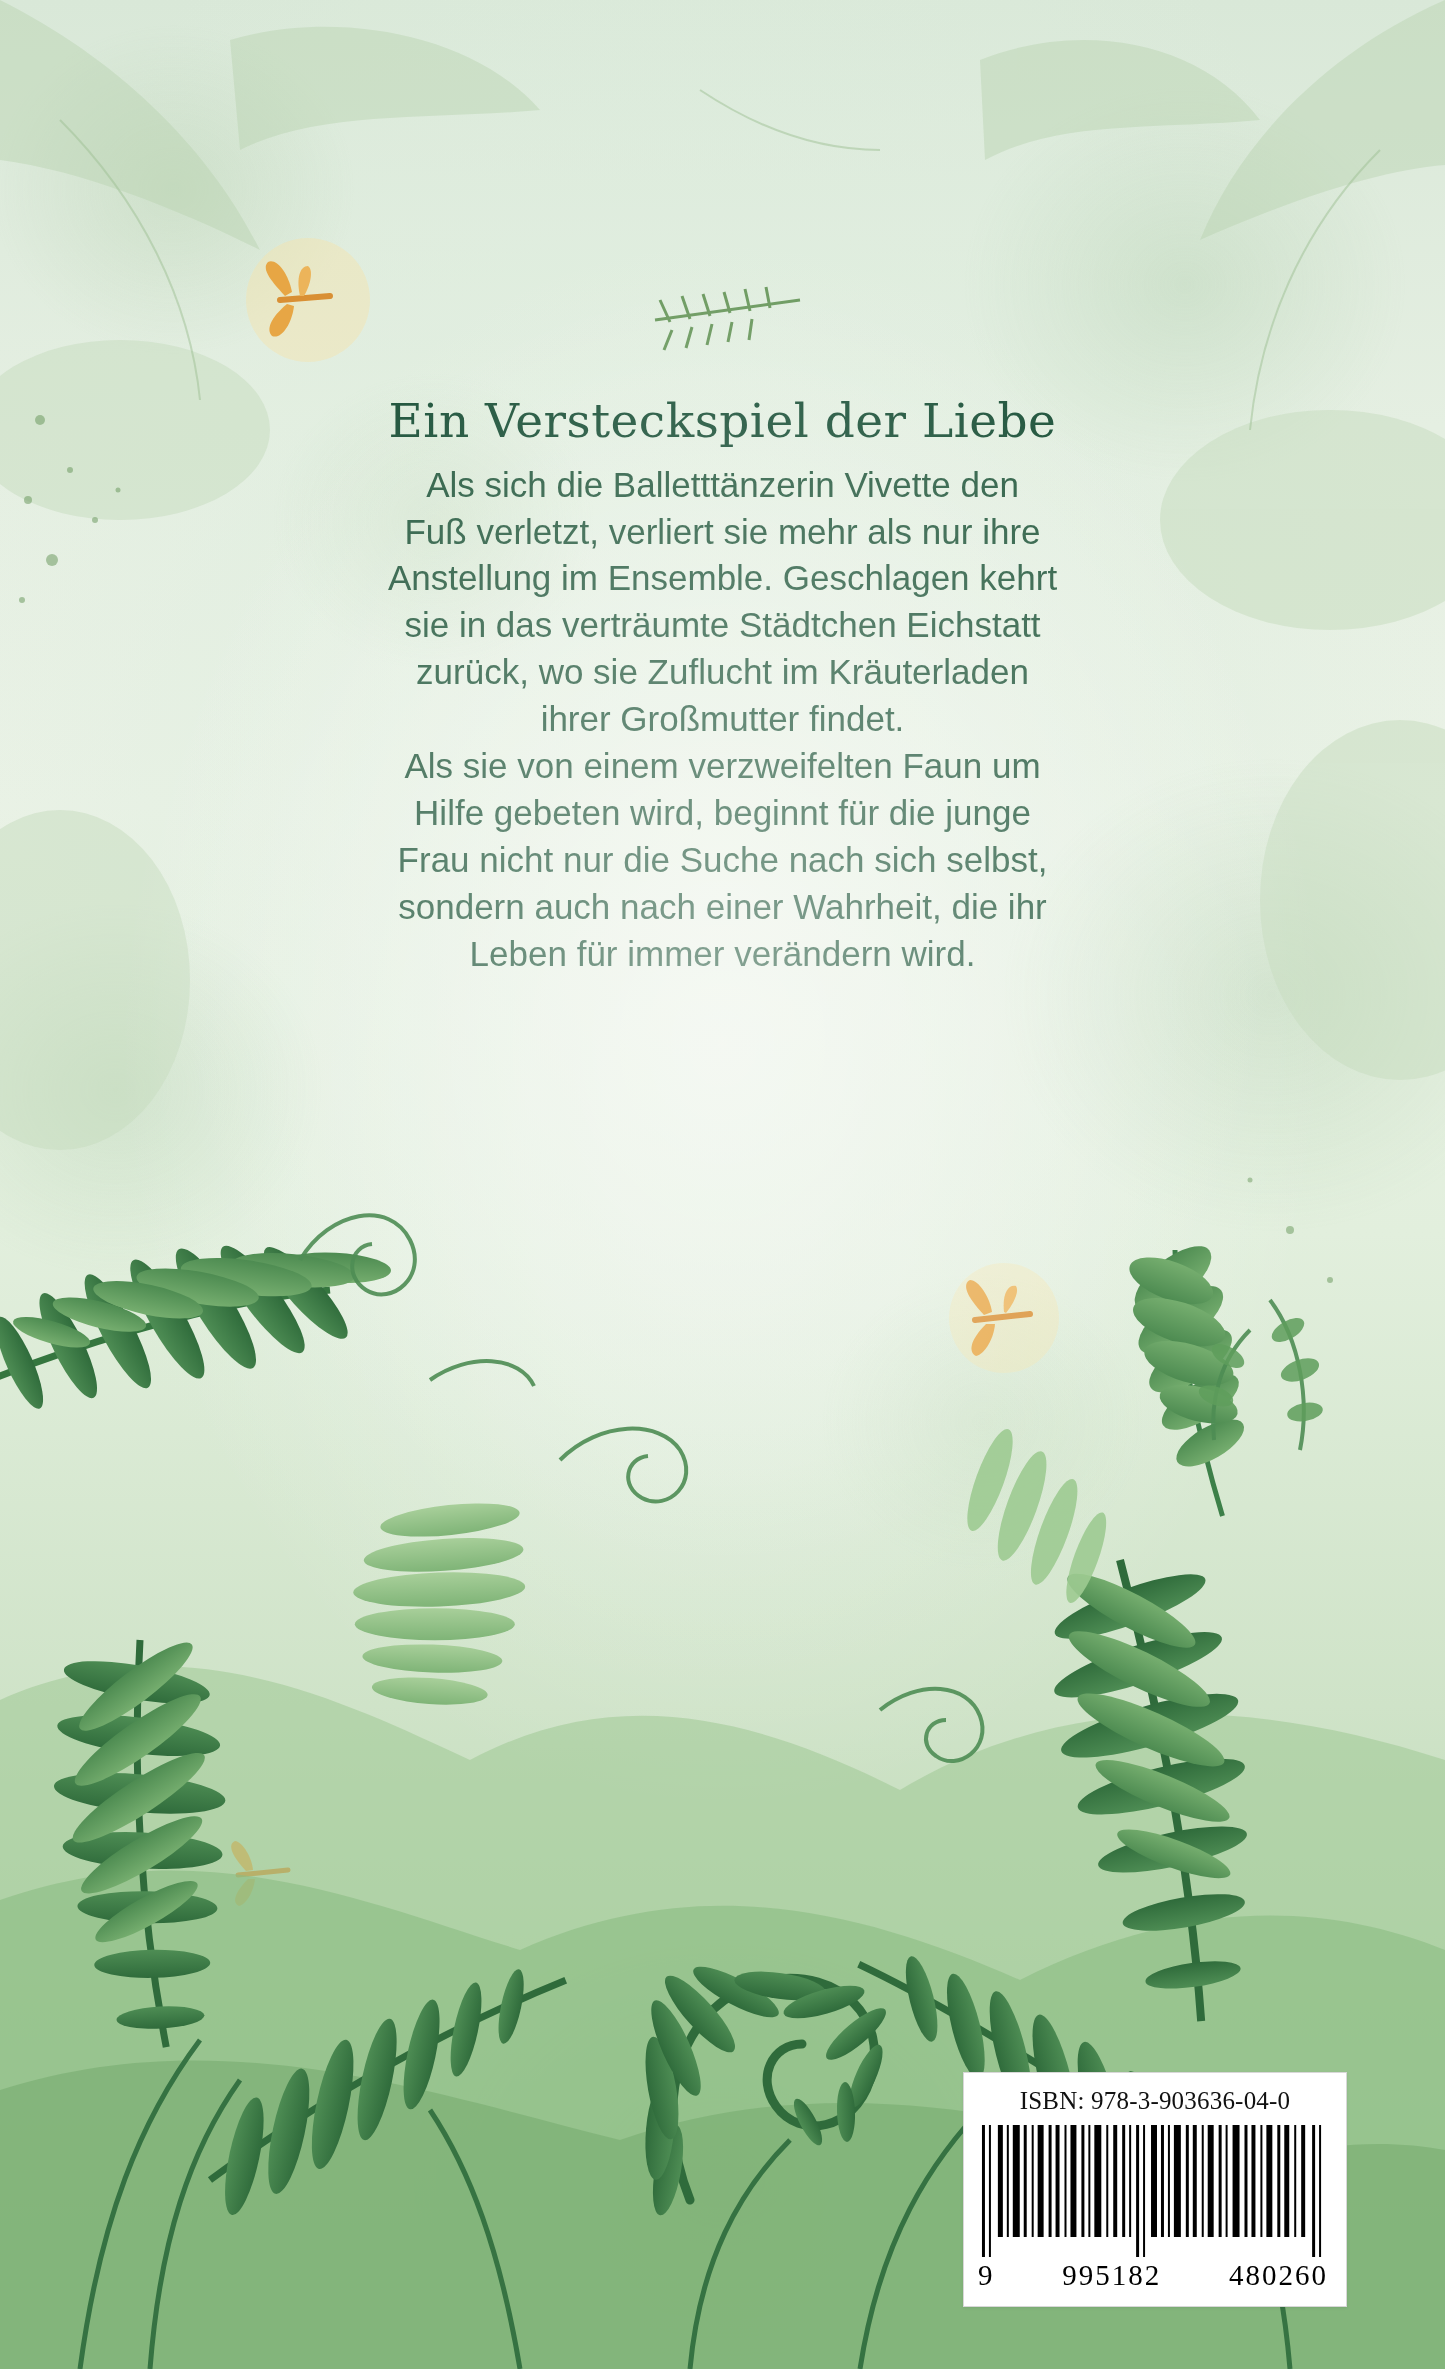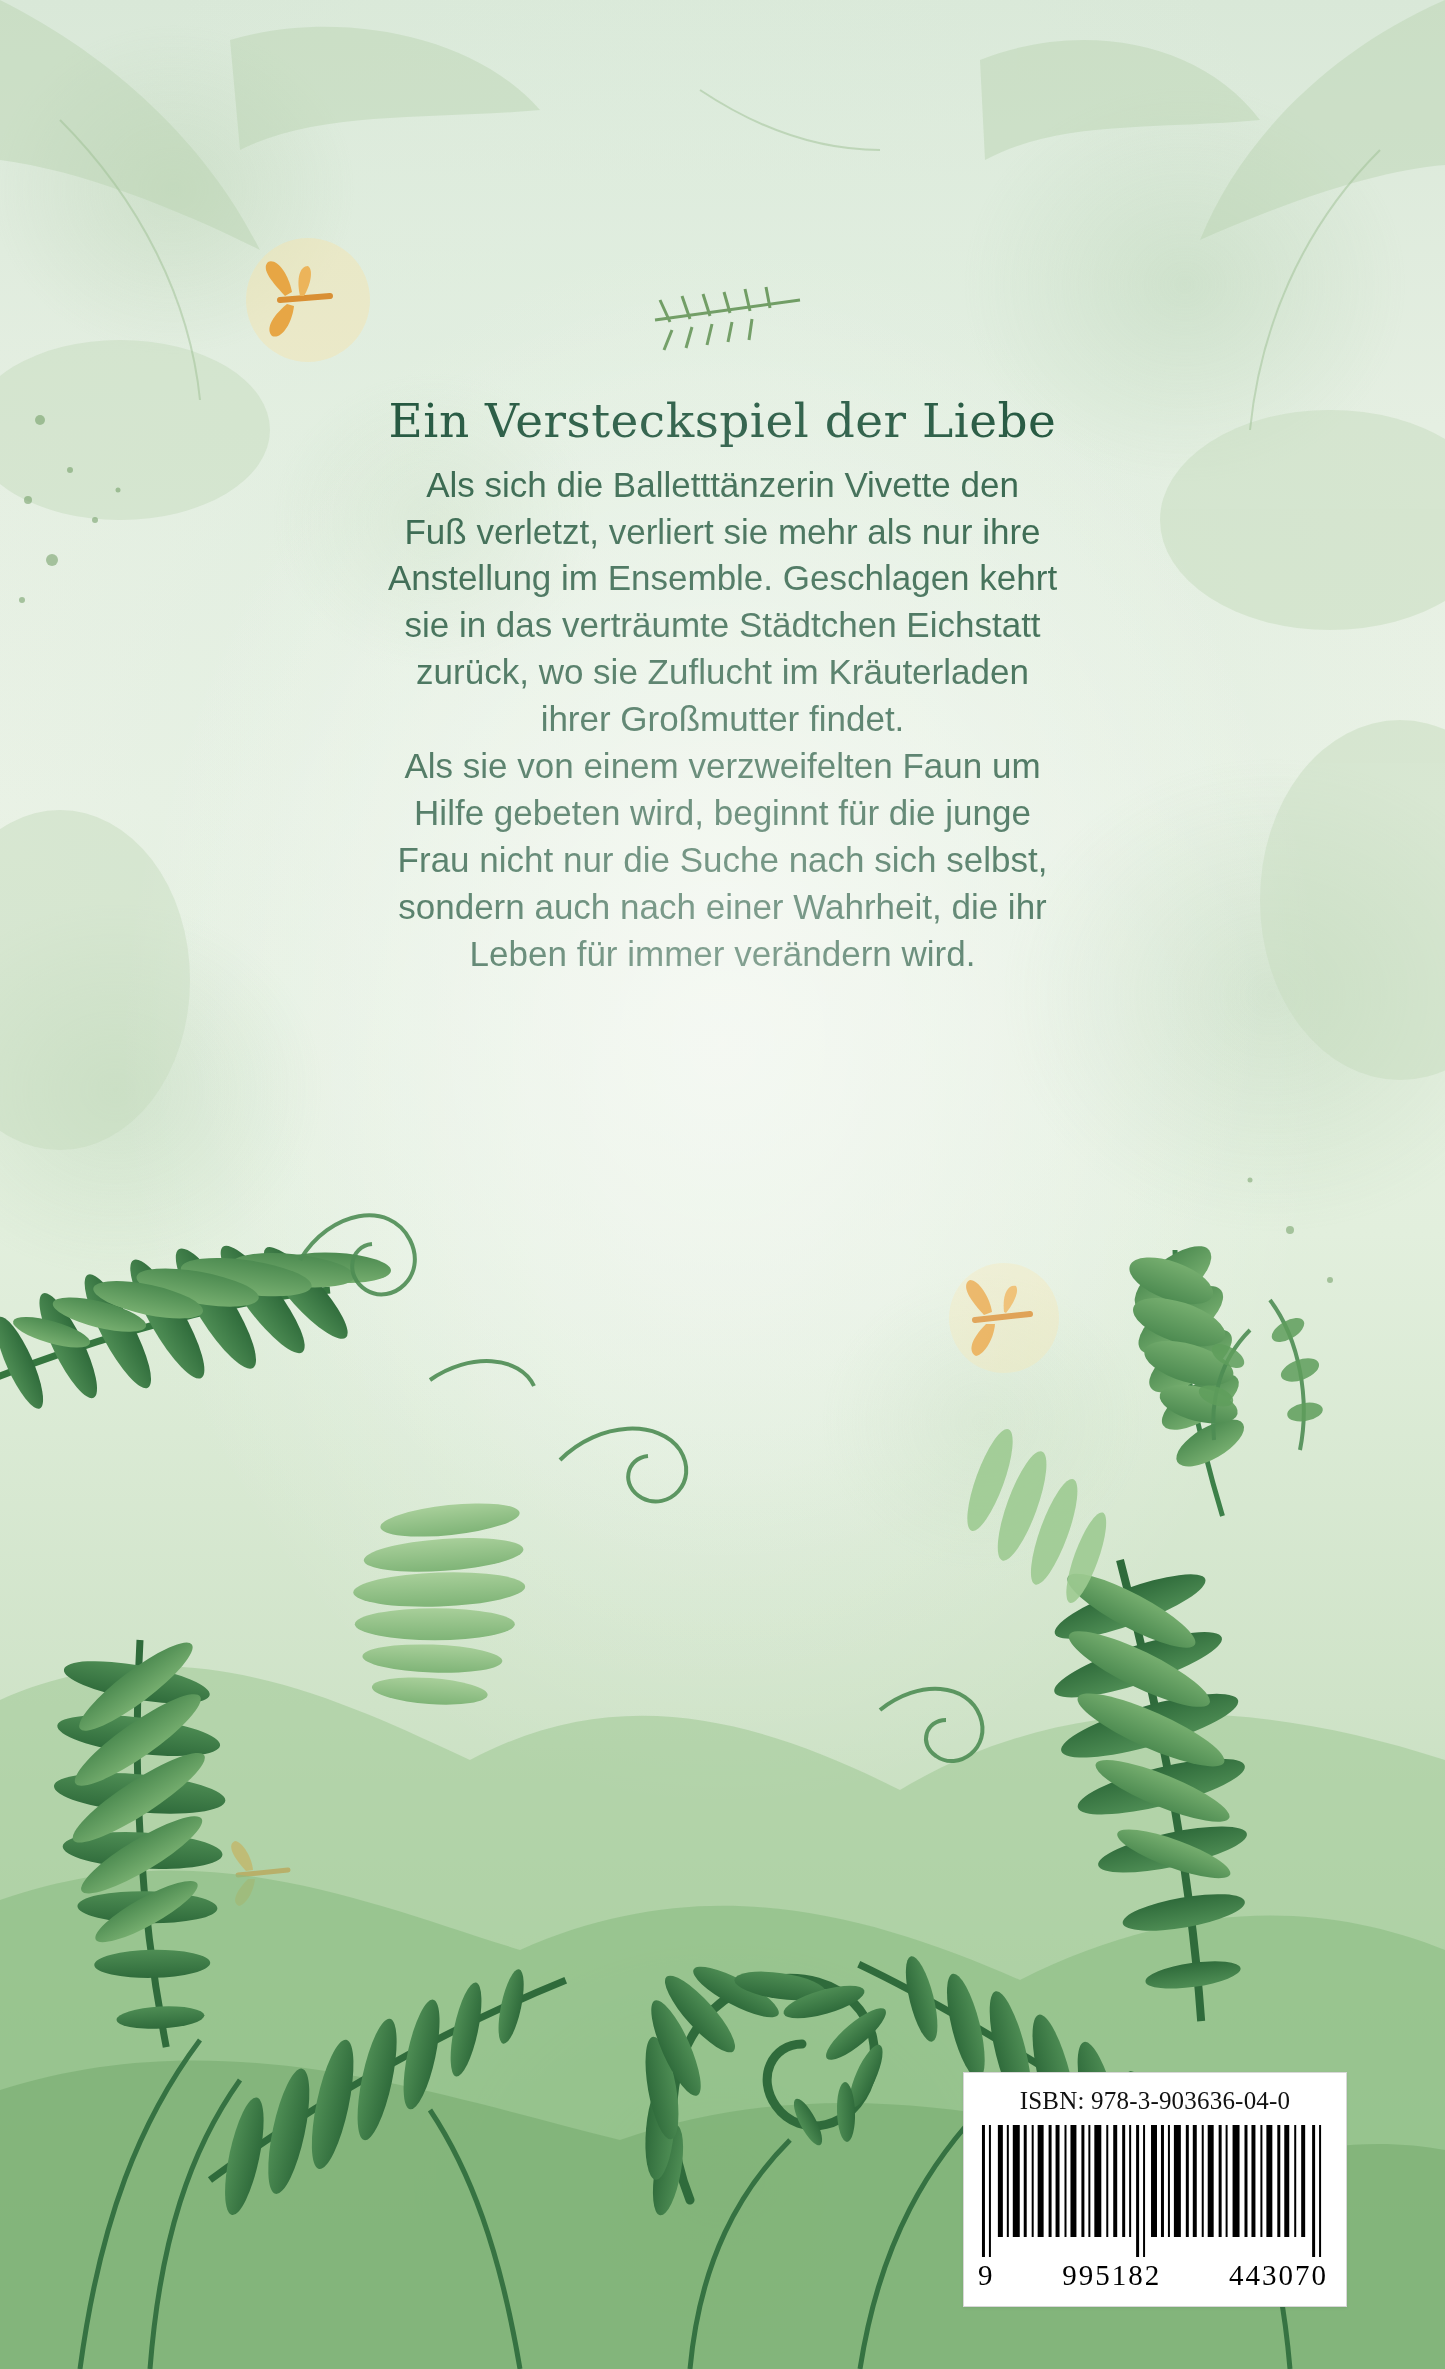--- a/index.html
+++ b/index.html
@@ -604,17 +604,17 @@
         <rect x="310" y="0" width="5" height="112"></rect>
         <rect x="320" y="0" width="2" height="112"></rect>
         <rect x="327" y="0" width="4" height="112"></rect>
         <rect x="338" y="0" width="3" height="132"></rect>
         <rect x="345" y="0" width="2" height="132"></rect>
       </g>
     </svg>
     <div class="barcode-digits">
       <span>9</span>
       <span>995182</span>
-      <span>443070</span>
+      <span>480260</span>
     </div>
   </div>
 
 </div>
 
 </body></html>

